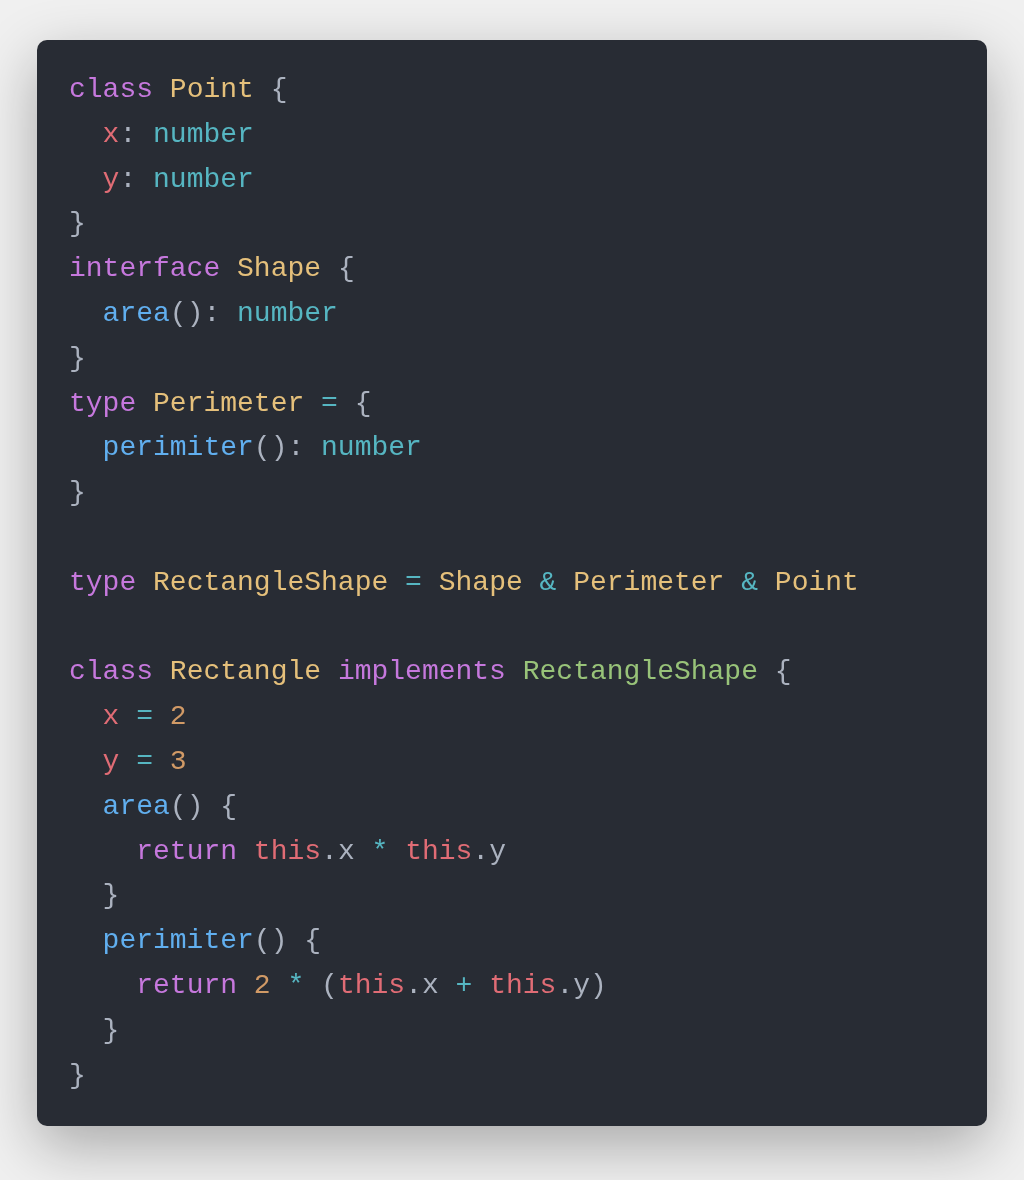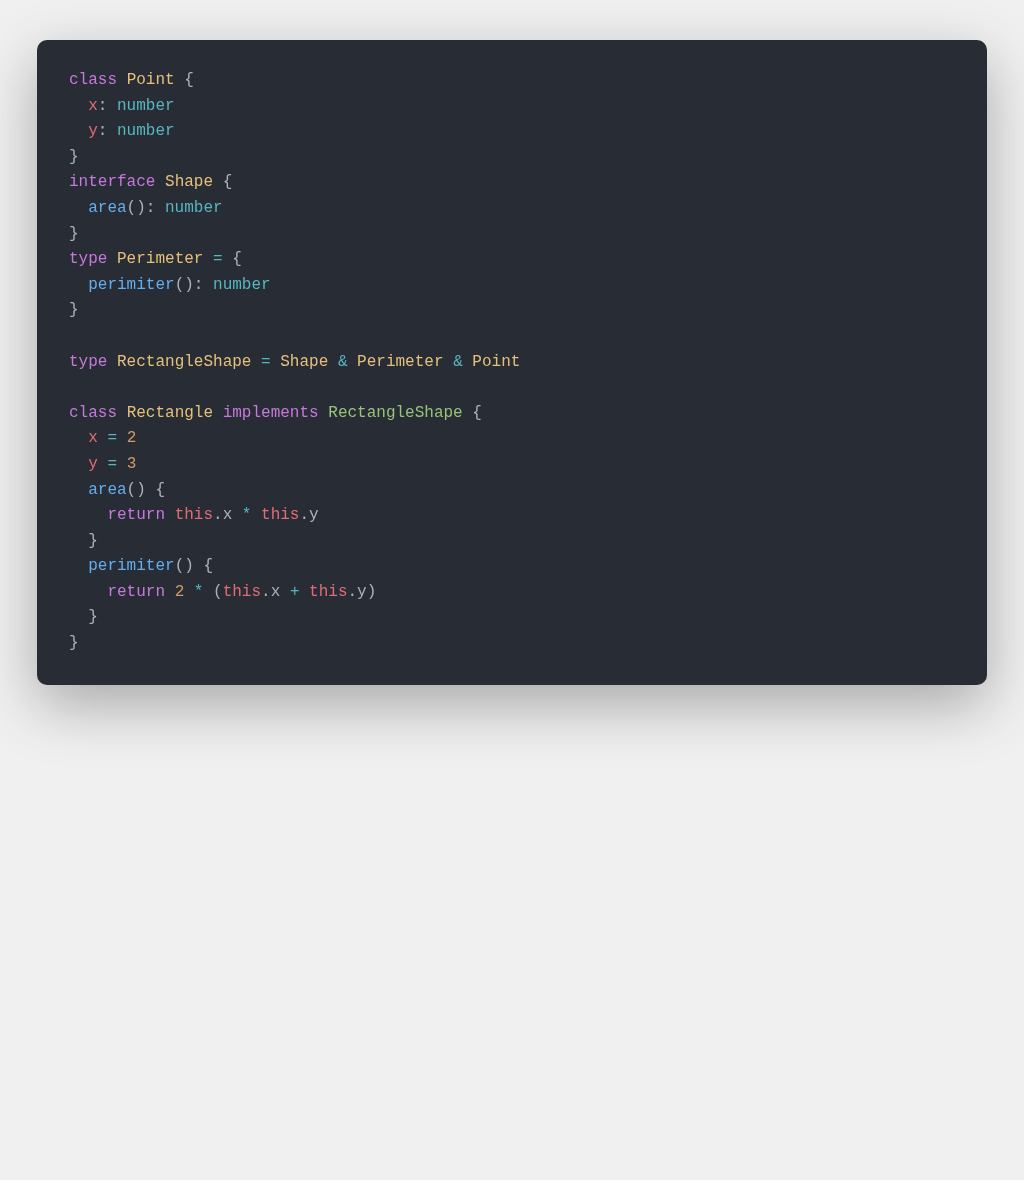--- a/index.html
+++ b/index.html
@@ -18,21 +18,21 @@
     }
     .code-window {
       background: #282c34;
       border-radius: 10px;
       padding: 28px 32px;
       box-shadow: 0 20px 60px rgba(0,0,0,0.3);
       width: 950px;
     }
     pre {
       font-family: "Menlo", "Monaco", "Consolas", "Courier New", monospace;
-      font-size: 16px;
+      font-size: 28px;
       line-height: 1.6;
       color: #abb2bf;
       white-space: pre;
     }
     .kw { color: #c678dd; }
     .type { color: #e5c07b; }
     .typename { color: #98c379; }
     .prop { color: #e06c75; }
     .method { color: #61afef; }
     .builtin { color: #56b6c2; }

